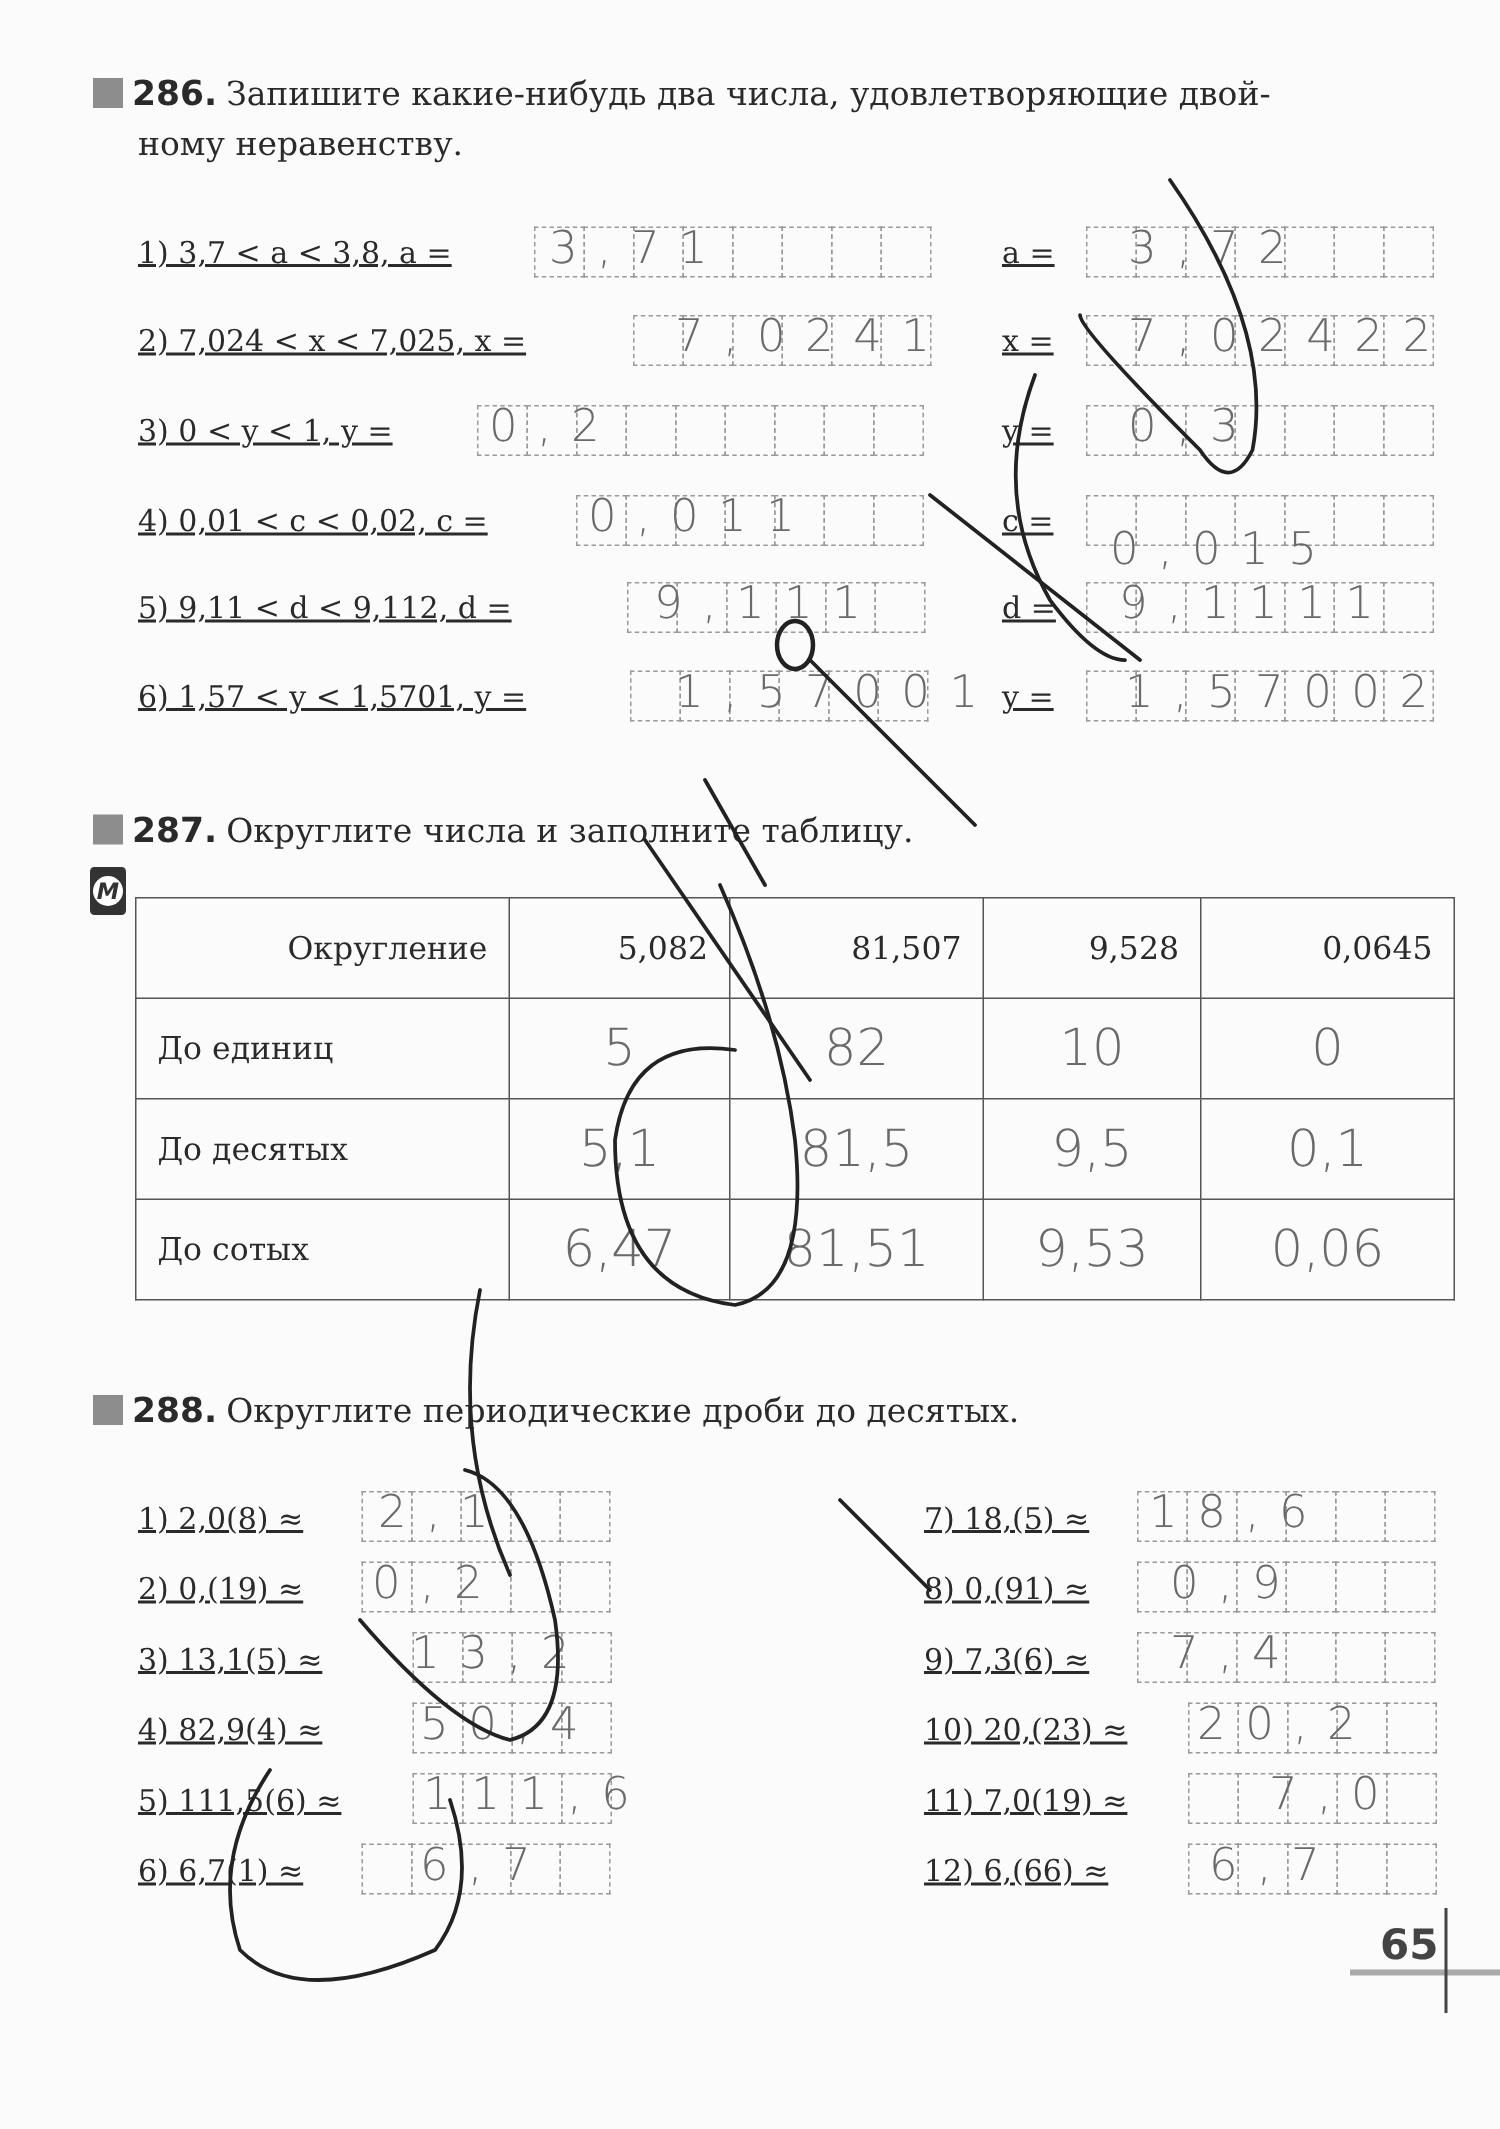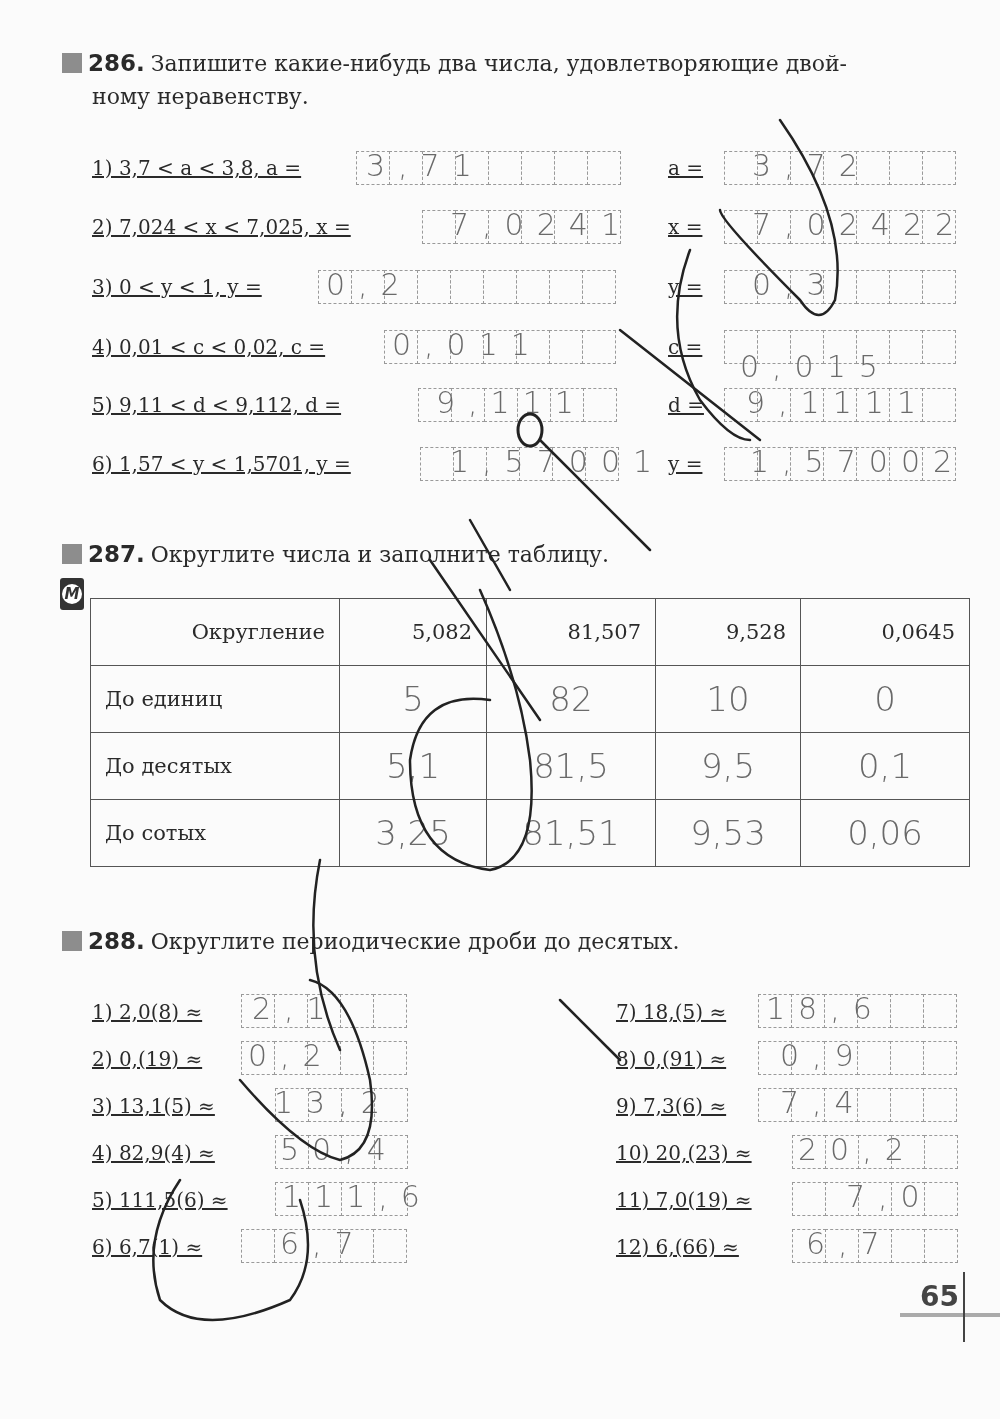--- a/index.html
+++ b/index.html
@@ -200,21 +200,21 @@
   </tr>
   <tr>
     <td>До десятых</td>
     <td class="val">5,1</td>
     <td class="val">81,5</td>
     <td class="val">9,5</td>
     <td class="val">0,1</td>
   </tr>
   <tr>
     <td>До сотых</td>
-    <td class="val">3,25</td>
+    <td class="val">6,47</td>
     <td class="val">81,51</td>
     <td class="val">9,53</td>
     <td class="val">0,06</td>
   </tr>
 </tbody>
   </table>
 
 <div class="task-head" style="top:924px;">
   <span class="sq"></span><span class="num">288.</span><span>Округлите периодические дроби до десятых.</span>
 </div>

